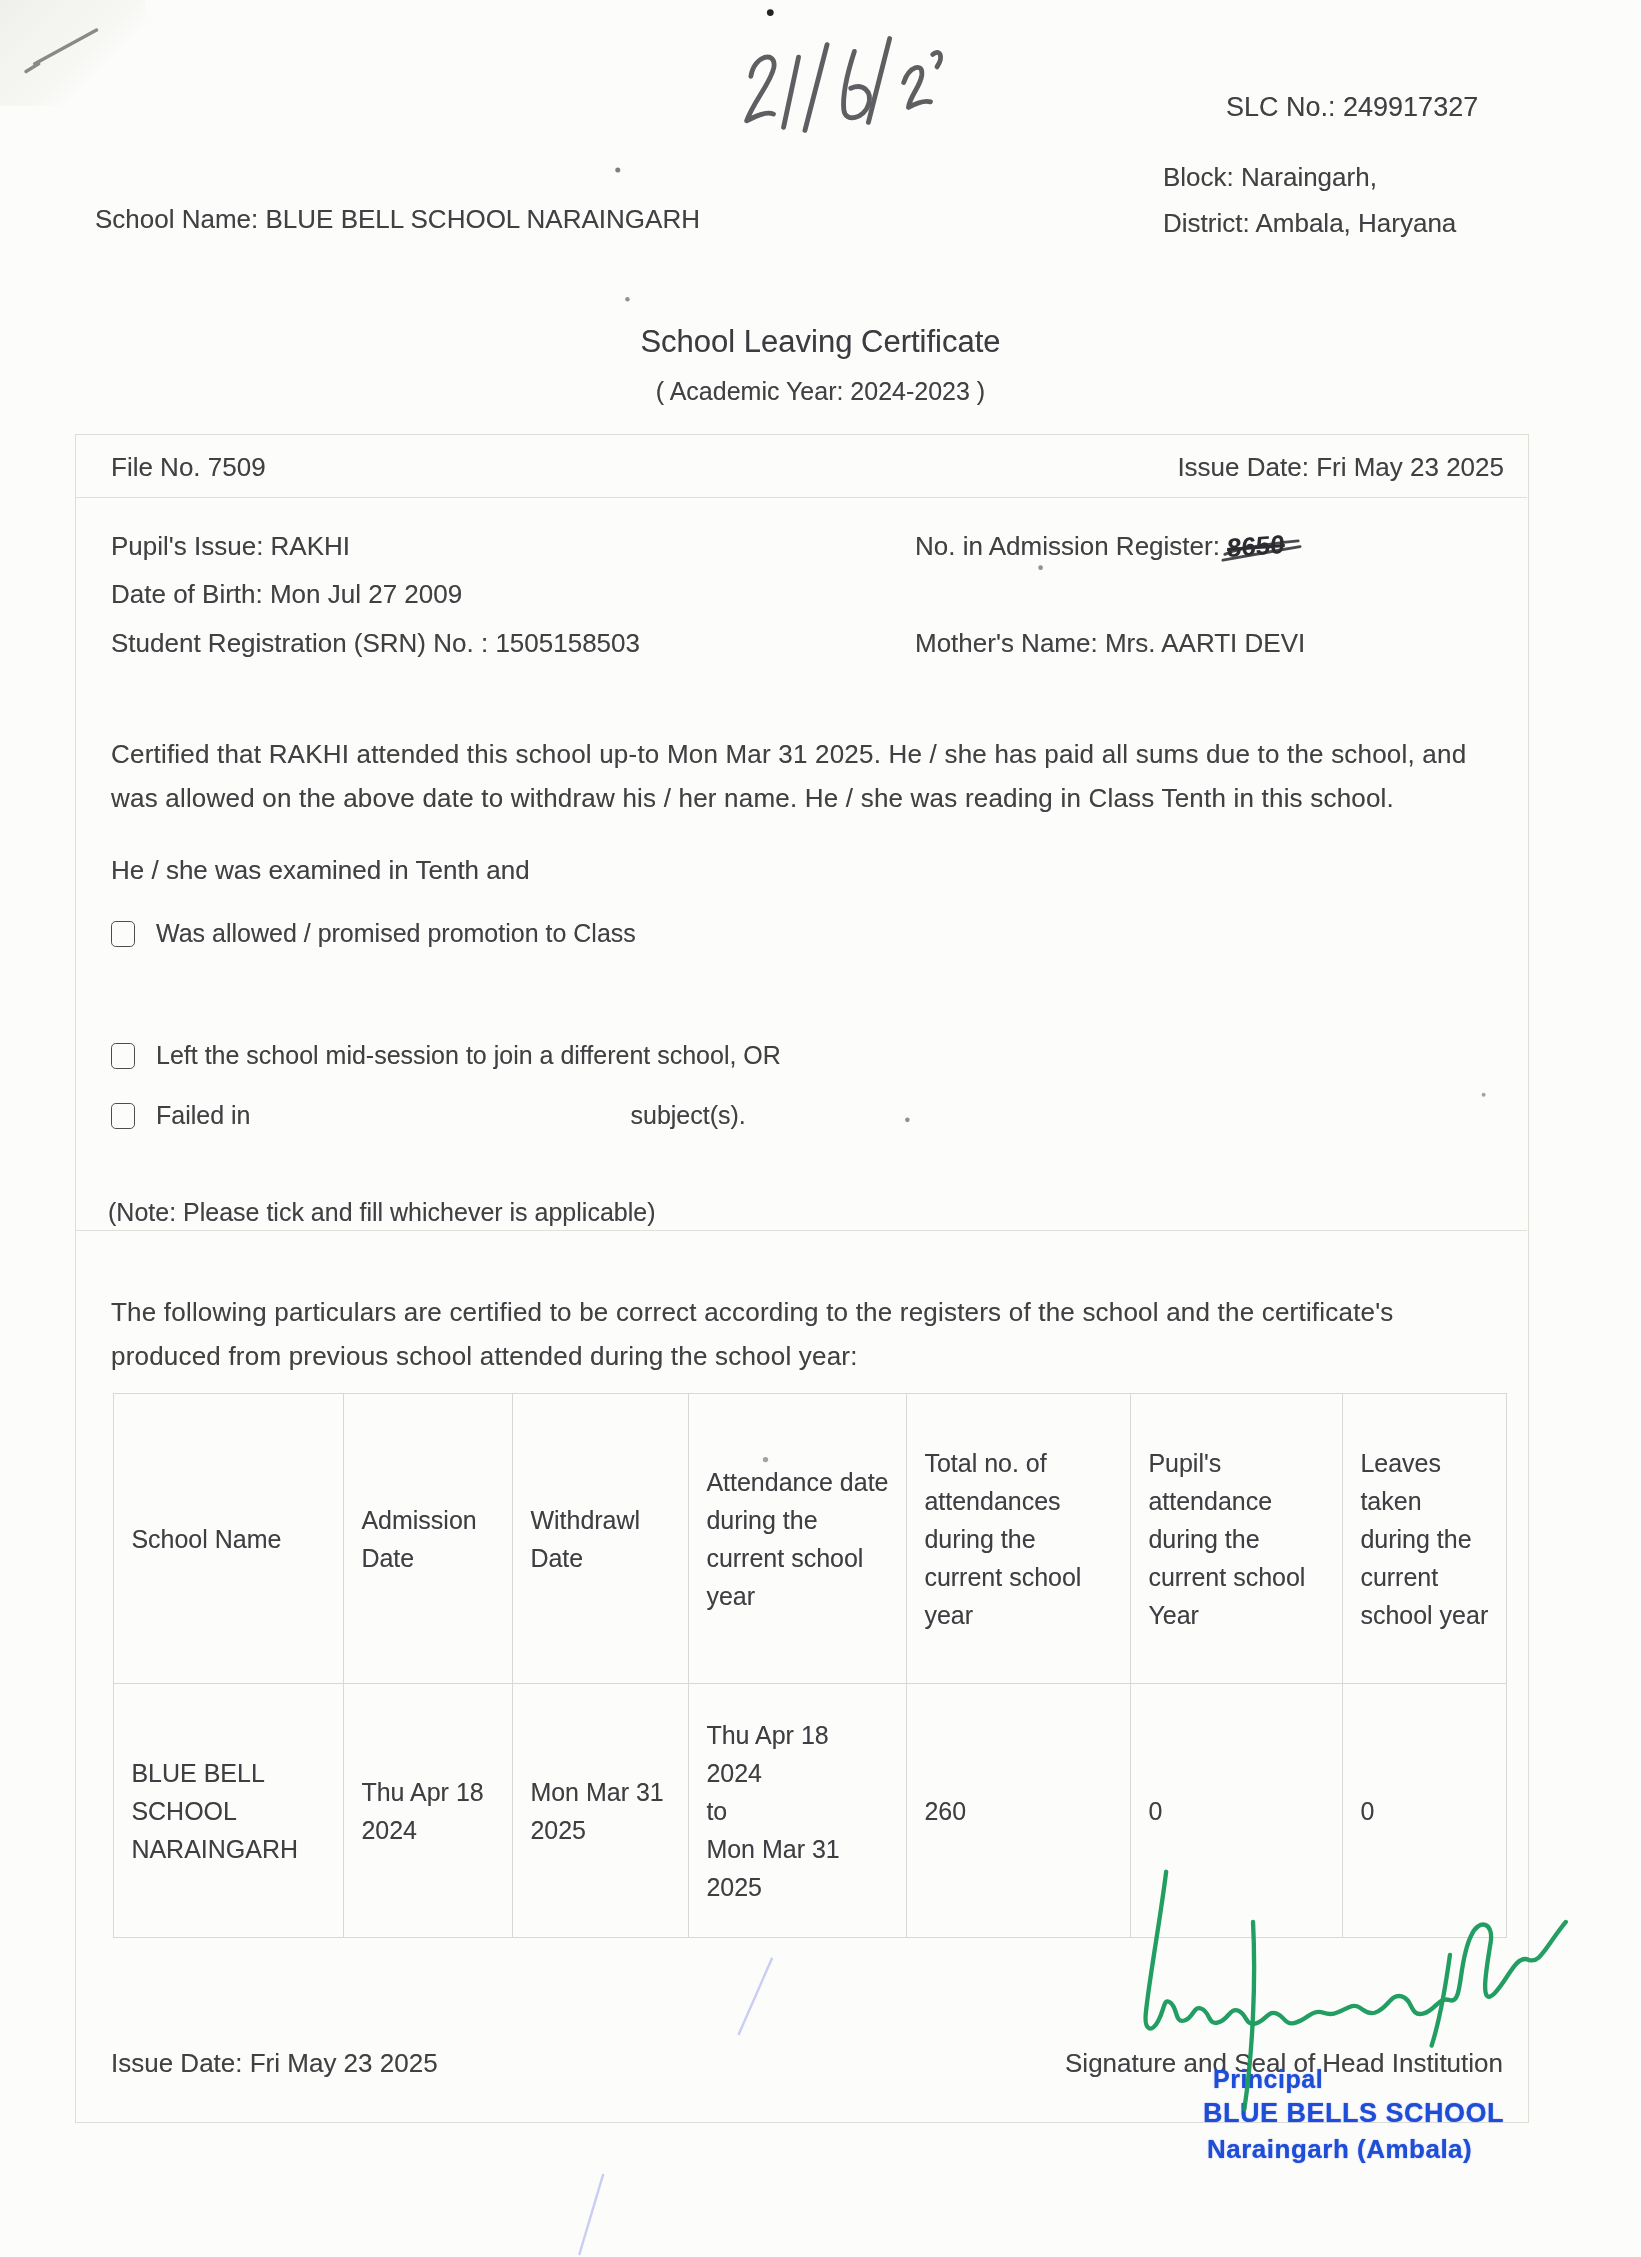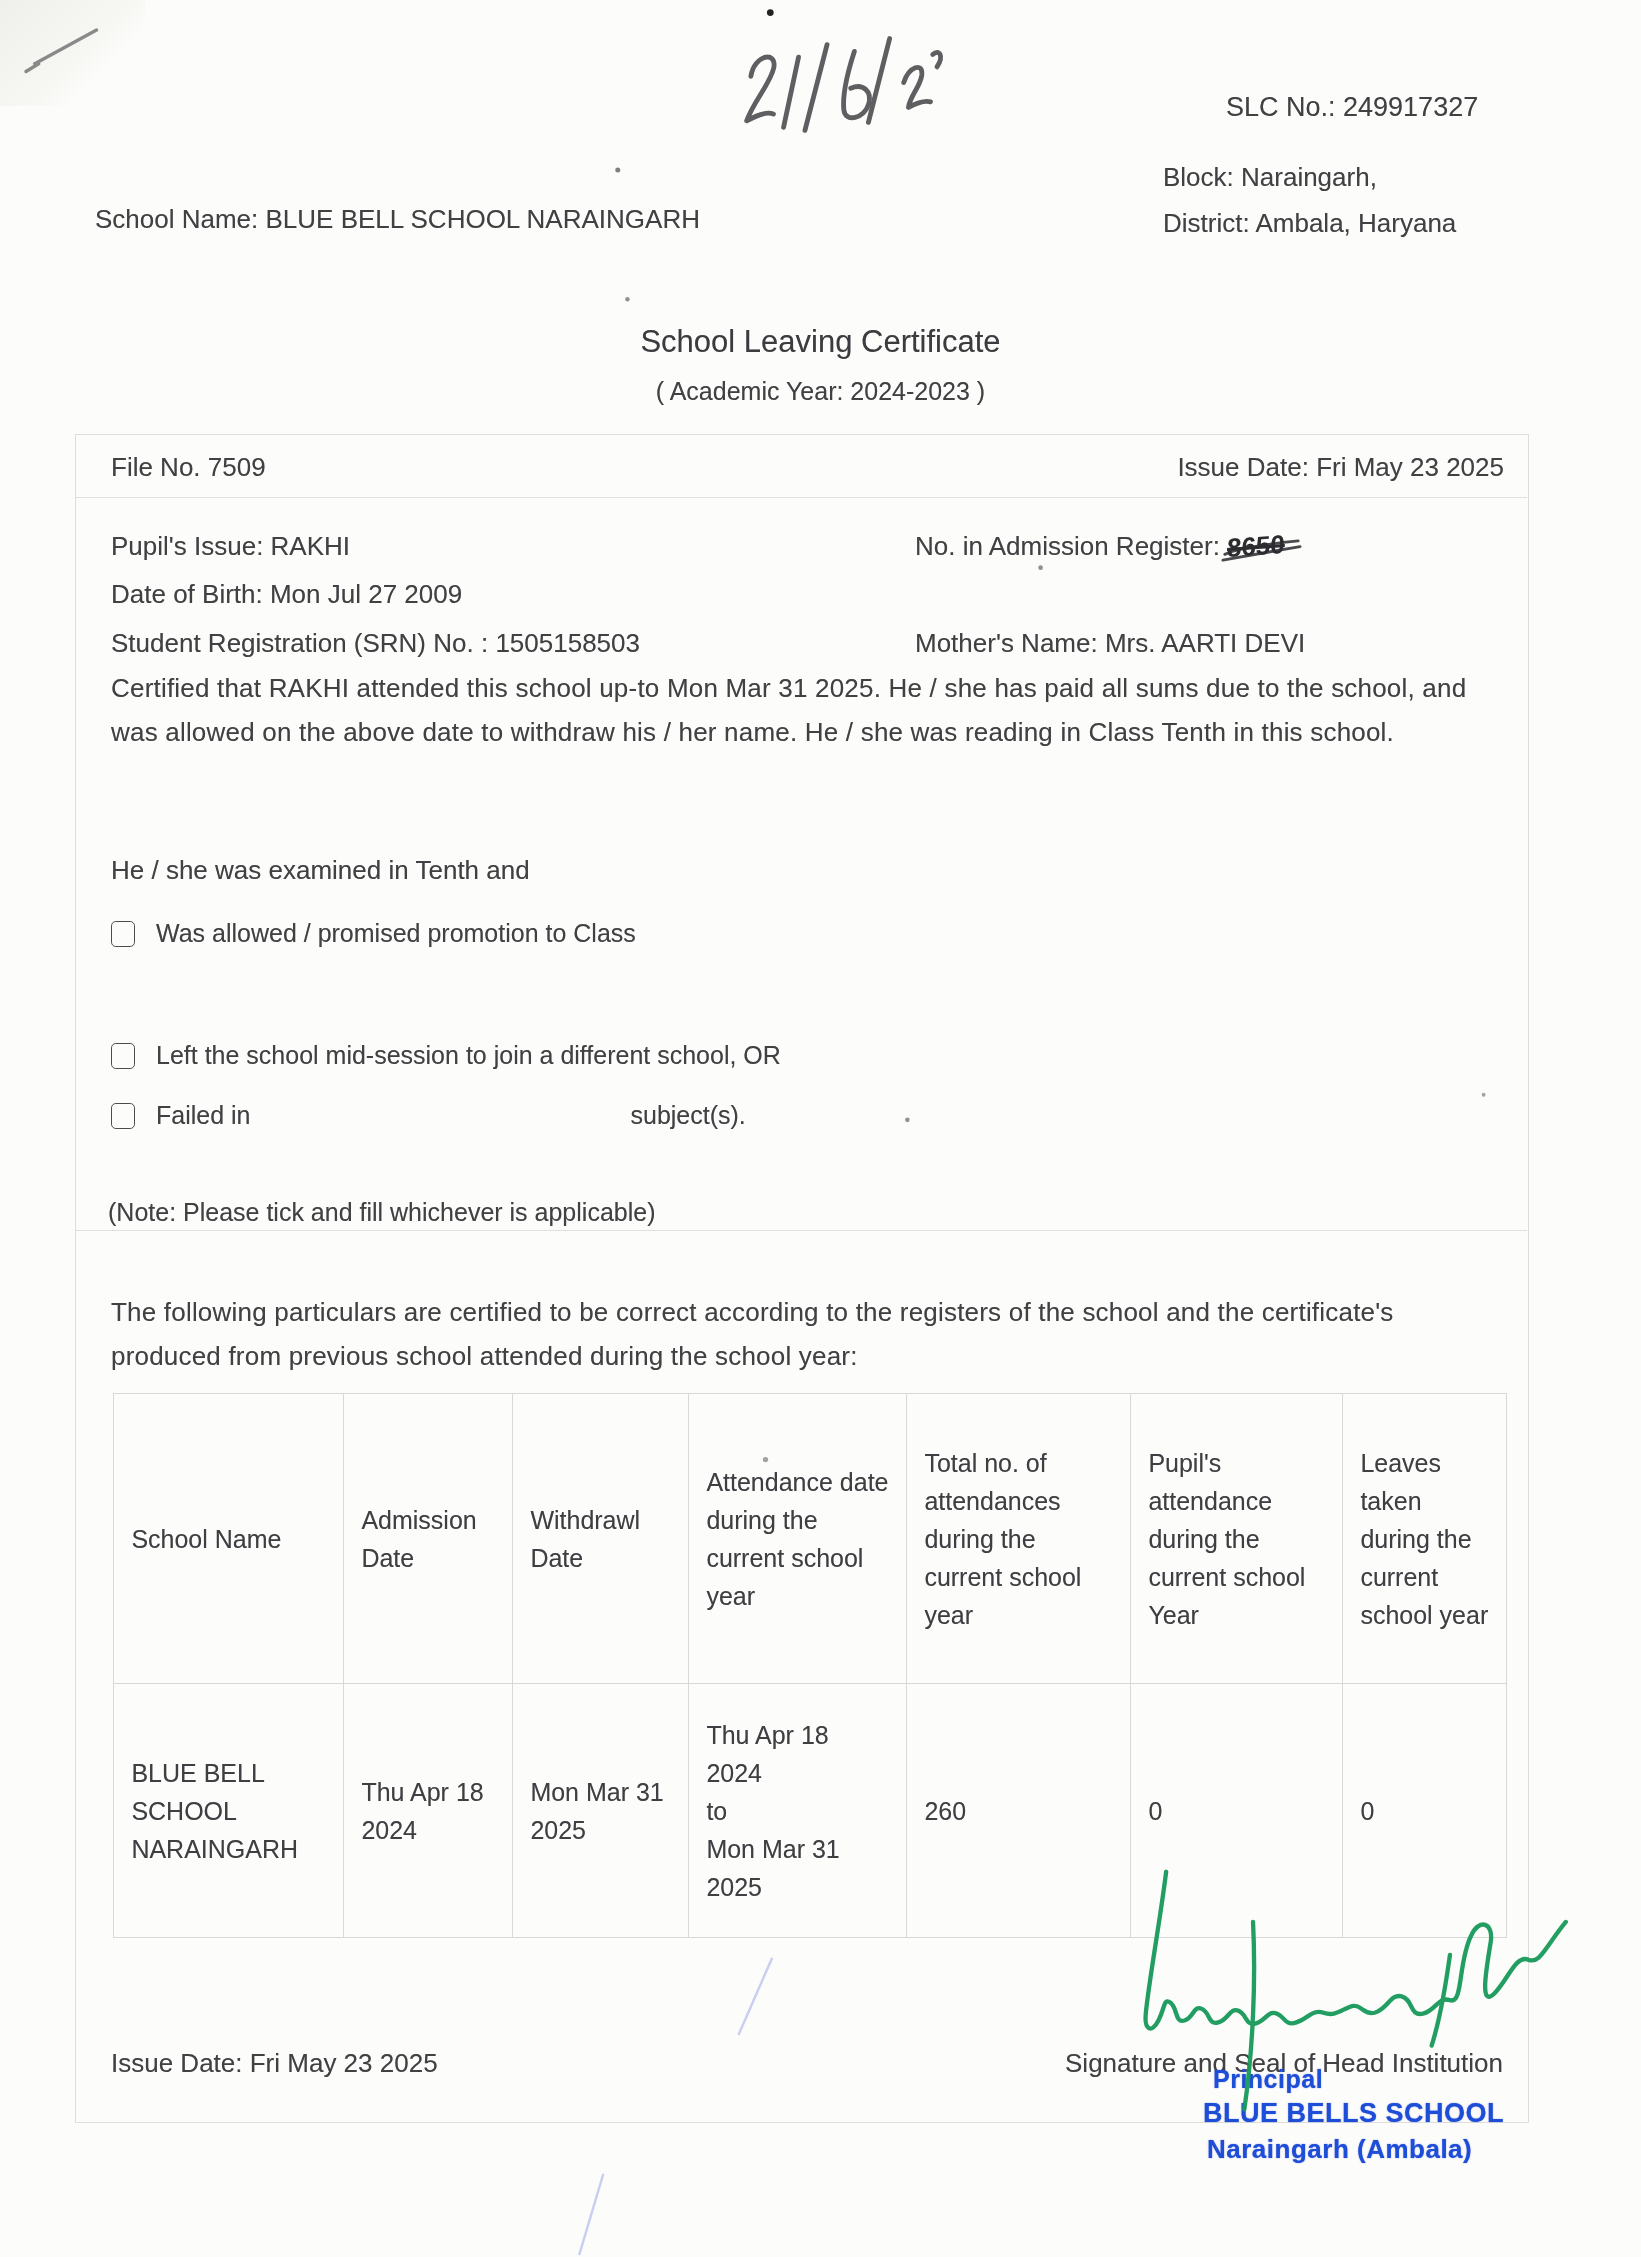--- a/index.html
+++ b/index.html
@@ -26,21 +26,21 @@
   
   .col-l{left:111px;} .col-r{left:915px;}
   .r1{top:531px;} .r2{top:579px;} .r3{top:628px;}
   .detail{font-size:26px;}
   .struck-wrap{position:relative; display:inline-block;}
   .struck{display:inline-block; font-weight:600; color:#2c2c30;
           text-decoration:line-through; text-decoration-thickness:2.9px;
           transform:rotate(-4deg) skewX(-6deg);}
   .scribble{position:absolute; left:-5.8px; top:1.9px; pointer-events:none;}
   .para{font-size:26px; line-height:44px; letter-spacing:0.2px;}
-  .cert-para{left:111px; top:666px; width:1381px;}
+  .cert-para{left:111px; top:732px; width:1381px;}
   .examined{left:111px; top:855px; font-size:26px;}
   
   .check-row{left:111px; display:flex; align-items:center; gap:21px; font-size:25px;}
   .cb{width:22px; height:24px; border:1.9px solid #4c4c50; border-radius:4.8px; flex:0 0 auto;}
   .c1{top:919px;} .c2{top:980px;} .c3{top:1041px;} .c4{top:1101px;}
   .blank-gap{width:338px; height:1px;}
   .note{left:108px; top:1198px; font-size:25px;}
   .particulars{left:111px; top:1290px; width:1299px;}
   
   table.grid{position:absolute; left:113px; top:1393px; width:1393px;

